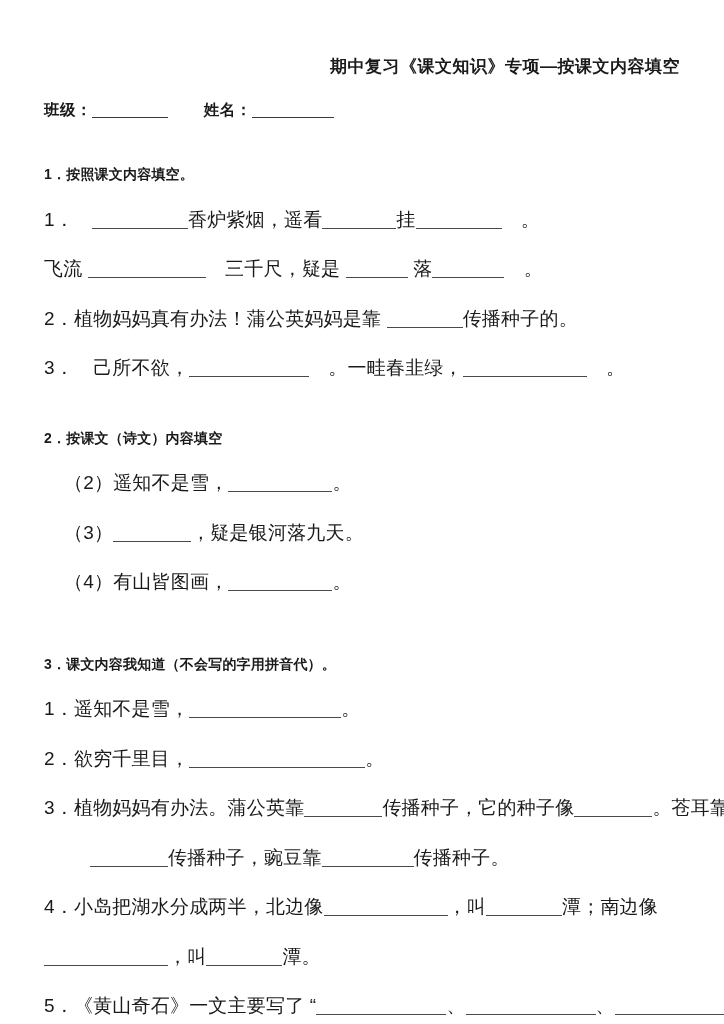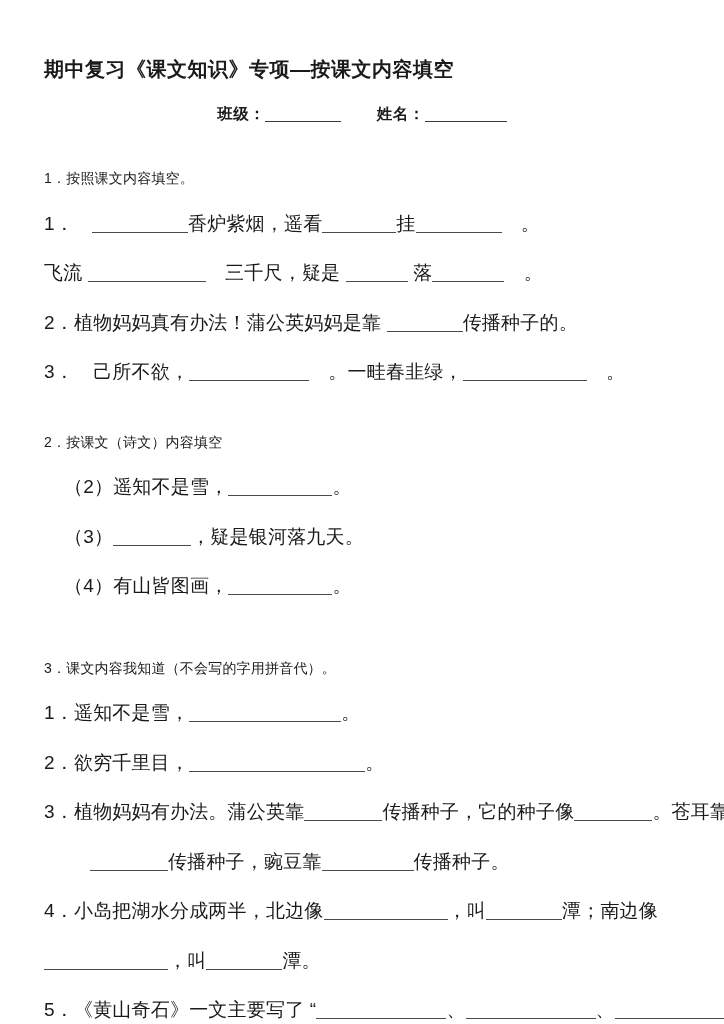--- a/index.html
+++ b/index.html
@@ -21,30 +21,29 @@
   }
   .sheet {
     padding: 0 44px;
     box-sizing: border-box;
   }
 
   
   .doc-title {
     margin: 0;
     padding-top: 56px;
-    text-align: left;
-    font-size: 20px;
+    text-align: right;
+    font-size: 17px;
     font-weight: bold;
     letter-spacing: 0.5px;
     line-height: 1.3;
     white-space: nowrap;
   }
   .subject-line {
     margin-top: 22px;
-    text-align: center;
     font-size: 15.5px;
     font-weight: bold;
     letter-spacing: 0.5px;
   }
   .subject-line .field {
     display: inline-block;
   }
   .subject-line .gap {
     display: inline-block;
     width: 26px;
@@ -59,21 +58,21 @@
     border-bottom: 1.3px solid #4a4a4a;
     vertical-align: -3px;
   }
 
   
   .section {
     margin-top: 0;
   }
   .section-title {
     font-size: 14px;
-    font-weight: normal;
+    font-weight: bold;
     letter-spacing: 0.2px;
     line-height: 1.4;
   }
   .q {
     font-size: 19px;
     line-height: 1.5;
     letter-spacing: 0.2px;
     white-space: nowrap;
   }
   .indent-1 { padding-left: 20px; }

